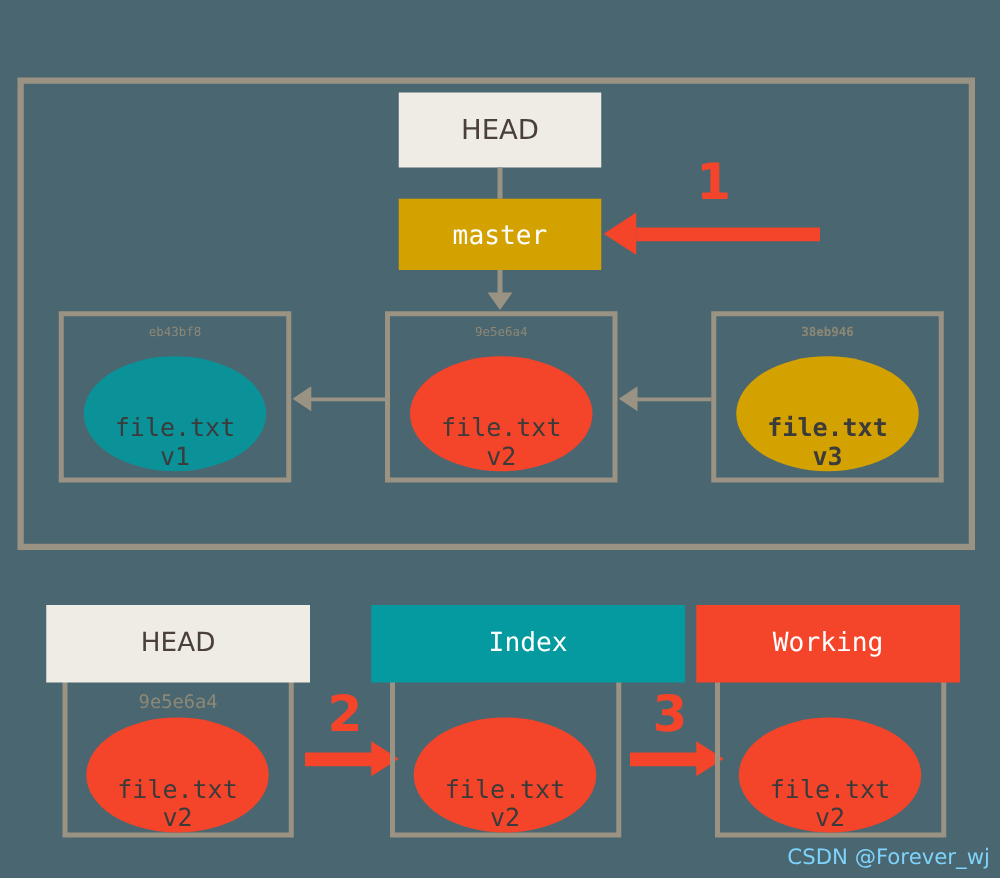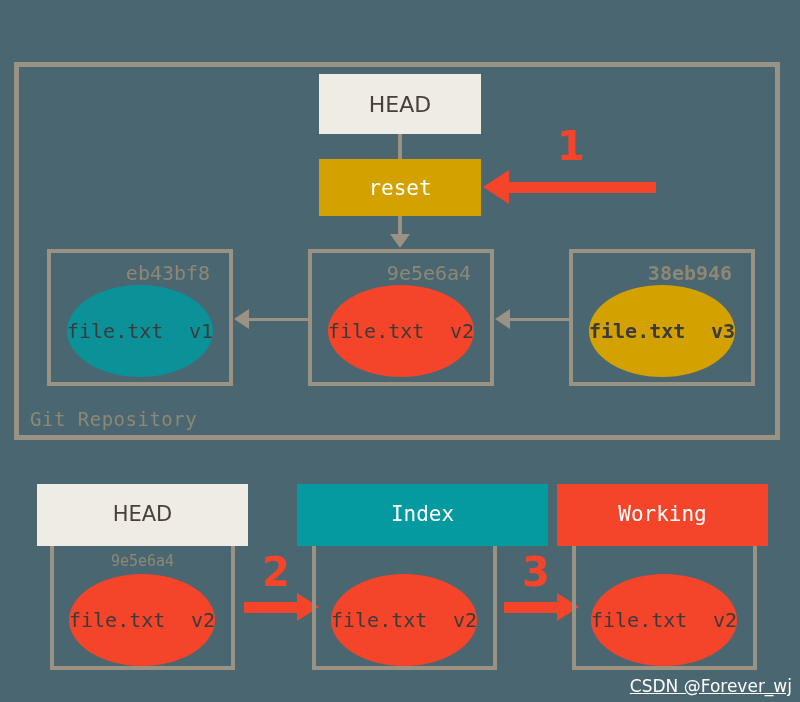--- a/index.html
+++ b/index.html
@@ -95,35 +95,35 @@
     border: 4px solid #9a9384;
     background: transparent;
   }
   .commit-hash {
     position: absolute;
     top: 8px;
     left: 0;
     width: 100%;
     text-align: center;
     font-family: "DejaVu Sans Mono", monospace;
-    font-size: 20px;
+    font-size: 10px;
     color: #8d8876;
-    padding-left: 28px;
   }
   .blob {
     position: absolute;
     left: 50%;
     transform: translateX(-50%);
     top: 32px;
     width: 146px;
     height: 92px;
     border-radius: 50%;
     display: flex;
-    align-items: center;
-    justify-content: space-between;
+    flex-direction: column;
+    align-items: center;
+    justify-content: flex-end;
     font-family: "DejaVu Sans Mono", monospace;
     font-size: 20px;
     line-height: 1.15;
     color: #3b3b3b;
   }
   .blob.teal   { background: #0b9299; }
   .blob.red    { background: #f4452a; }
   .blob.gold   { background: #d4a200; }
 
   
@@ -176,40 +176,38 @@
     font-family: "DejaVu Sans Mono", monospace;
     font-size: 40px;
     color: #f4452a;
     letter-spacing: 1px;
   }
   .watermark {
     right: 8px;
     bottom: 6px;
     font-family: "DejaVu Sans", sans-serif;
     font-size: 17px;
-    color: #ffffff;
-    text-decoration: underline;
+    color: #7dd3fc;
   }
 </style>
 </head>
 <body>
 
 <div id="canvas">
 
   <div class="abs repo-frame"></div>
-  <div class="abs repo-label">Git Repository</div>
 
   <div class="abs head-box-top">
     <span>HEAD</span>
   </div>
 
   <div class="abs v-line" style="left:398px; top:90px; height:25px;"></div>
 
   <div class="abs master-box">
-    <span>reset</span>
+    <span>master</span>
   </div>
 
   <div class="abs v-line" style="left:398px; top:172px; height:22px;"></div>
   <div class="abs arrow-down" style="left:390px; top:190px;"></div>
 
   <div class="abs red-num" style="left:557px; top:82px;">1</div>
   <div class="abs red-shaft" style="left:509px; top:138px; width:147px;"></div>
   <div class="abs red-head-left" style="left:483px; top:126px;"></div>
 
   <div class="abs commit-box" style="left:47px; top:205px;">

